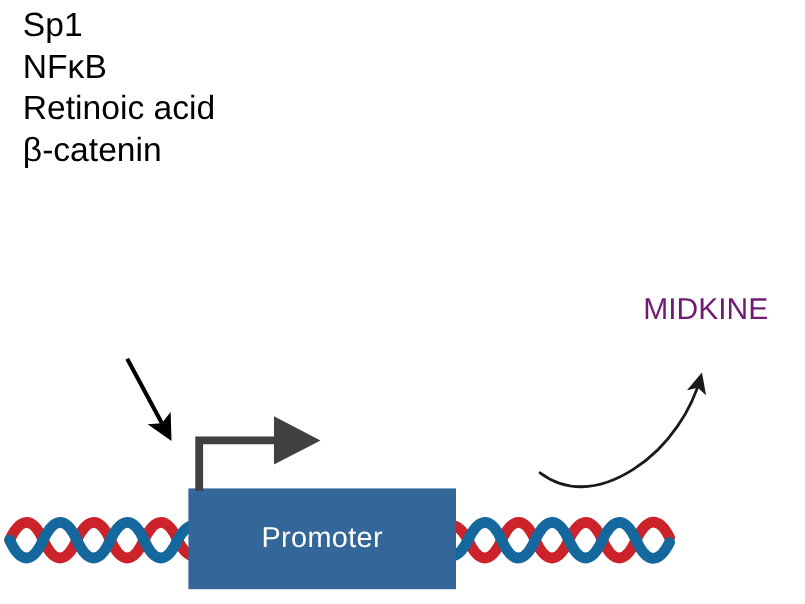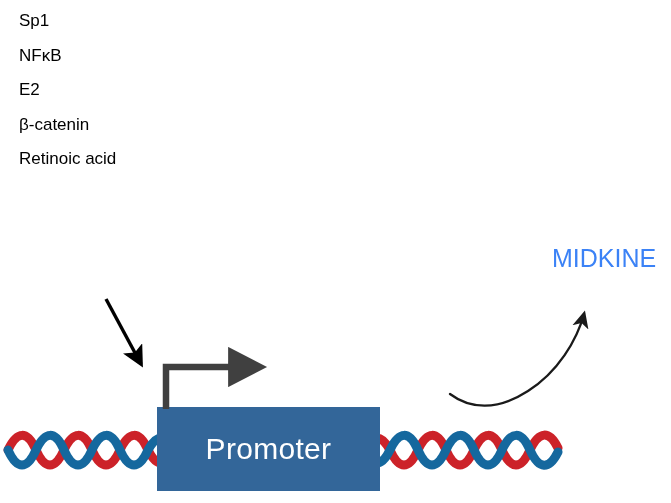--- a/index.html
+++ b/index.html
@@ -21,55 +21,54 @@
     position: absolute;
     left: 19px;
     top: 4px;
     width: 300px;
     list-style: none;
     margin: 0;
     padding: 0;
   }
   #tf-list li {
     font-family: "Liberation Sans", sans-serif;
-    font-size: 17px;
+    font-size: 28px;
     line-height: 34.5px;
     color: #000000;
     white-space: nowrap;
     letter-spacing: 0px;
   }
 
   
   #midkine-label {
     position: absolute;
     left: 536px;
     top: 243px;
     font-family: "Liberation Sans", sans-serif;
     font-size: 25px;
     line-height: 30px;
-    color: #3b82f6;
+    color: #701a75;
     white-space: nowrap;
-    margin-left: 16px;
   }
 
   
   #promoter-box {
     position: absolute;
     left: 157px;
     top: 407px;
     width: 223px;
     height: 84px;
     background: #336699;
     display: flex;
     align-items: center;
     justify-content: center;
   }
   #promoter-label {
     font-family: "Liberation Sans", sans-serif;
-    font-size: 30px;
+    font-size: 24px;
     color: #ffffff;
     letter-spacing: 0.3px;
   }
 
   
   .overlay {
     position: absolute;
     left: 0;
     top: 0;
     width: 671px;
@@ -145,20 +144,19 @@
     <path fill="none" stroke="#404040" stroke-width="6.5" stroke-linecap="butt" stroke-linejoin="miter" d="M 166,409 L 166,367 L 258,367" marker-end="url(#head-gray)"></path>
 
     <path fill="none" stroke="#1a1a1a" stroke-width="2.3" stroke-linecap="round" d="M 450,394
              C 470,409 497,411 528,391
              C 558,372 577,340 584,314" marker-end="url(#head-thin)"></path>
   </svg>
 
   <ul id="tf-list">
     <li>Sp1</li>
     <li>NFκB</li>
-    <li>E2</li>
+    <li>Retinoic acid</li>
     <li>β-catenin</li>
-    <li>Retinoic acid</li>
   </ul>
 
   <div id="midkine-label">MIDKINE</div>
 
 </div>
 
 </body></html>

